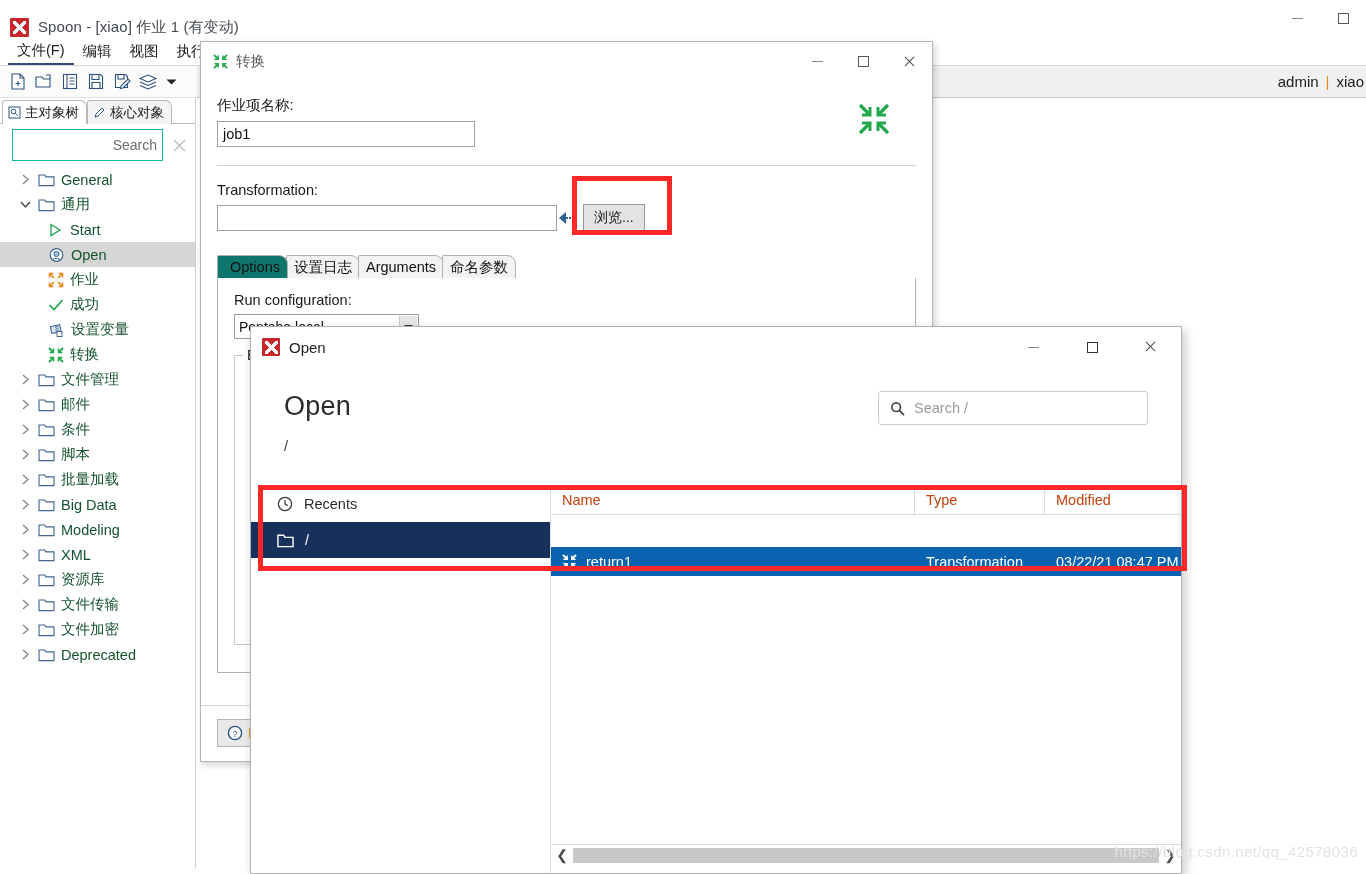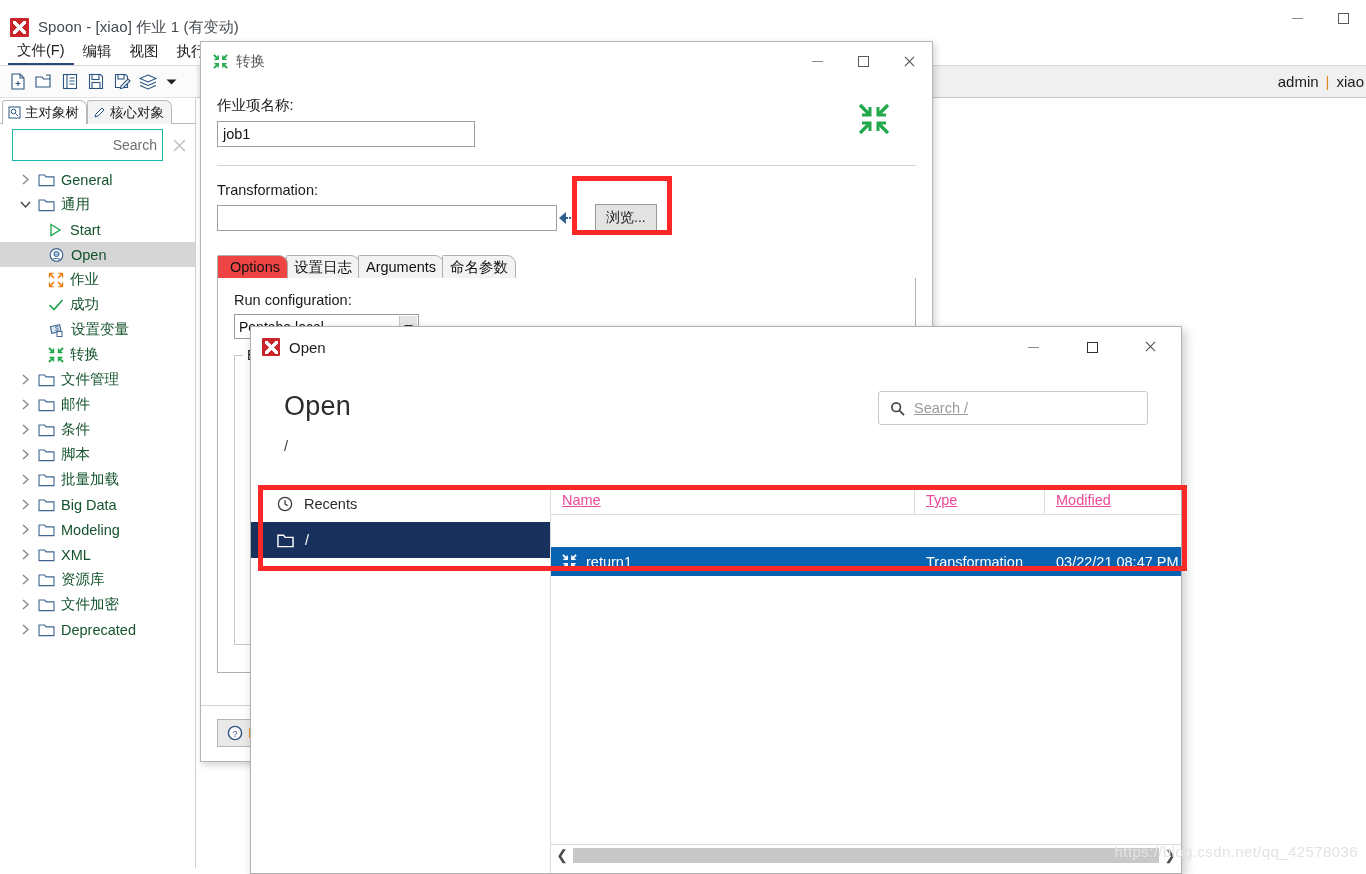--- a/index.html
+++ b/index.html
@@ -126,21 +126,21 @@
     font-size: 14px; color: #1a1a1a; padding: 0 10px;
   }
   .redbox { position: absolute; border: 5px solid #fc2828; pointer-events: none; }
 
   .tabs2 { display: flex; align-items: flex-end; margin-top: 22px; position: relative; height: 25px; }
   .t2 {
     height: 23px; padding: 0 7px; font-size: 14.5px; color: #111;
     border: 1px solid #b0b0b0; border-bottom: none; background: #f3f3f3;
     display: flex; align-items: center; border-radius: 2px 9px 0 0; margin-right: -2px;
   }
-  .t2.sel { background: #ef4444; z-index: 3; padding-left: 12px; }
+  .t2.sel { background: #0f766e; z-index: 3; padding-left: 12px; }
   .tabpane { border: 1px solid #b0b0b0; border-top: none; height: 395px; padding: 14px 16px; background: #fff; position: relative; }
   .combo {
     width: 185px; height: 25px; border: 1px solid #9b9b9b; background: #fff;
     display: flex; align-items: center; padding: 0 4px; font-size: 14px; color: #111;
     position: relative;
   }
   .combo .arrowbtn {
     position: absolute; right: 1px; top: 1px; bottom: 1px; width: 18px;
     background: #e6e6e6; border-left: 1px solid #c8c8c8;
     display: flex; align-items: center; justify-content: center;
@@ -161,30 +161,30 @@
   .open-title { height: 40px; display: flex; align-items: center; padding-left: 11px; gap: 9px; }
   .open-title .tt { font-size: 15px; color: #1d1d1d; }
   .open-ctrls { position: absolute; right: 0; top: 0; height: 40px; display: flex; }
   .open-ctrls .win-btn { width: 59px; height: 40px; }
   .open-head { padding: 24px 33px 0 33px; display: flex; align-items: flex-start; justify-content: space-between; }
   .open-h1 { font-size: 27px; font-weight: 400; color: #2b2b2b; letter-spacing: .2px; }
   .open-search {
     width: 270px; height: 34px; border: 1px solid #c9c9c9; border-radius: 3px;
     display: flex; align-items: center; gap: 9px; padding: 0 11px; background: #fff;
   }
-  .open-search .ph { font-size: 14.5px; color: #9a9a9a; text-decoration: underline; }
+  .open-search .ph { font-size: 14.5px; color: #9a9a9a; }
   .open-path { padding: 13px 33px 0 33px; font-size: 14.5px; color: #3b3b3b; }
 
   .open-main { position: absolute; left: 0; right: 0; top: 159px; bottom: 0; display: flex; }
   .places { width: 300px; border-right: 1px solid #dcdcdc; background: #fff; }
   .place { height: 36px; display: flex; align-items: center; gap: 11px; padding-left: 26px; font-size: 14.5px; color: #2b2b2b; }
   .place.sel { background: #17305c; color: #ffffff; }
   .filelist { flex: 1; display: flex; flex-direction: column; }
   .fl-head { display: flex; height: 29px; border-bottom: 1px solid #dcdcdc; }
-  .fl-head div { font-size: 14.5px; color: #ec4899; display: flex; align-items: center; padding-left: 11px; border-right: 1px solid #dcdcdc; text-decoration: underline; }
+  .fl-head div { font-size: 14.5px; color: #c2410c; display: flex; align-items: center; padding-left: 11px; border-right: 1px solid #dcdcdc; }
   .fl-row { display: flex; height: 29px; }
   .fl-row.sel { background: #0a63b1; color: #ffffff; margin-top: 32px; }
   .fl-row div { font-size: 14.5px; display: flex; align-items: center; padding-left: 11px; }
   .c-name { width: 364px; }
   .c-type { width: 130px; }
   .c-mod { flex: 1; }
   .fl-body { flex: 1; position: relative; background: #fff; }
   .hscroll {
     position: absolute; left: 0; right: 0; bottom: 8px; height: 21px;
     border-top: 1px solid #dcdcdc; display: flex; align-items: center; background: #fff;
@@ -500,20 +500,33 @@
             <svg width="9" height="11" viewBox="0 0 9 11">
               <path d="M2 1l5 4.5L2 10" fill="none" stroke="#8a8a8a" stroke-width="1.4"></path>
             </svg>
           </span>
           <span style="display: flex;">
             <svg width="17" height="14" viewBox="0 0 18 15">
               <path d="M1 2.2h6l1.5 2H17V13.5H1z" fill="#fff" stroke="#3f6691" stroke-width="1.2"></path>
             </svg>
           </span>
           <span class="tlabel">资源库</span>
+        </div>
+        <div class="tnode">
+          <span class="chev">
+            <svg width="9" height="11" viewBox="0 0 9 11">
+              <path d="M2 1l5 4.5L2 10" fill="none" stroke="#8a8a8a" stroke-width="1.4"></path>
+            </svg>
+          </span>
+          <span style="display: flex;">
+            <svg width="17" height="14" viewBox="0 0 18 15">
+              <path d="M1 2.2h6l1.5 2H17V13.5H1z" fill="#fff" stroke="#3f6691" stroke-width="1.2"></path>
+            </svg>
+          </span>
+          <span class="tlabel">文件传输</span>
         </div>
         <div class="tnode">
           <span class="chev">
             <svg width="9" height="11" viewBox="0 0 9 11">
               <path d="M2 1l5 4.5L2 10" fill="none" stroke="#8a8a8a" stroke-width="1.4"></path>
             </svg>
           </span>
           <span style="display: flex;">
             <svg width="17" height="14" viewBox="0 0 18 15">
               <path d="M1 2.2h6l1.5 2H17V13.5H1z" fill="#fff" stroke="#3f6691" stroke-width="1.2"></path>
@@ -573,21 +586,21 @@
 
       <div class="hr"></div>
 
       <div class="fld-label">Transformation:</div>
       <div class="row-browse">
         <div class="txtinput">
           <span></span>
         </div>
         <div class="tri-left"></div>
         <div class="dotted"></div>
-        <div class="btn" style="margin-left:20px">浏览...</div>
+        <div class="btn" style="margin-left:8px">浏览...</div>
         <div class="redbox" style="left:355px; top:-28px; width:100px; height:59px;"></div>
       </div>
 
       <div class="tabs2">
         <div class="t2 sel">Options</div>
         <div class="t2">设置日志</div>
         <div class="t2">Arguments</div>
         <div class="t2">命名参数</div>
       </div>
 

